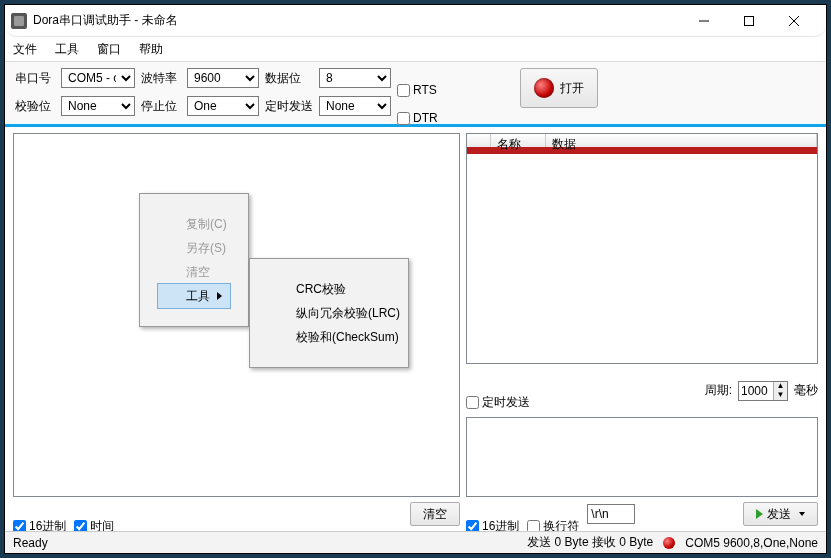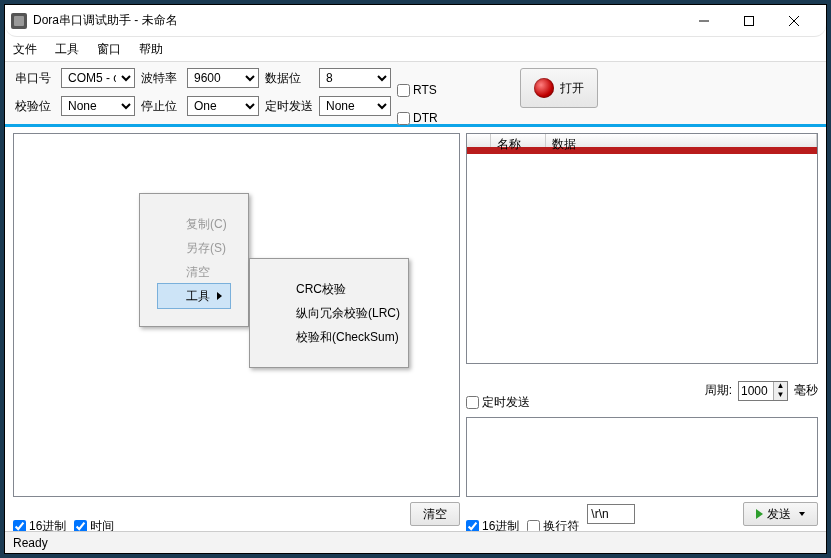--- a/index.html
+++ b/index.html
@@ -182,20 +182,25 @@
           <div class="tri"></div>
           <span>发送</span>
           <div class="dd"></div>
         </div>
       </div>
     </div>
   </div>
 
   <div class="statusbar">
     <span>Ready</span>
+    <div class="right">
+      <span>发送 0 Byte 接收 0 Byte</span>
+      <div class="dot"></div>
+      <span>COM5 9600,8,One,None</span>
+    </div>
   </div>
 
 </div>
 
 <div class="ctxmenu" style="left:139px; top:193px; width:110px;">
   <div class="it dis">
       <span>复制(C)</span>
     </div>
   <div class="it dis">
       <span>另存(S)</span>

